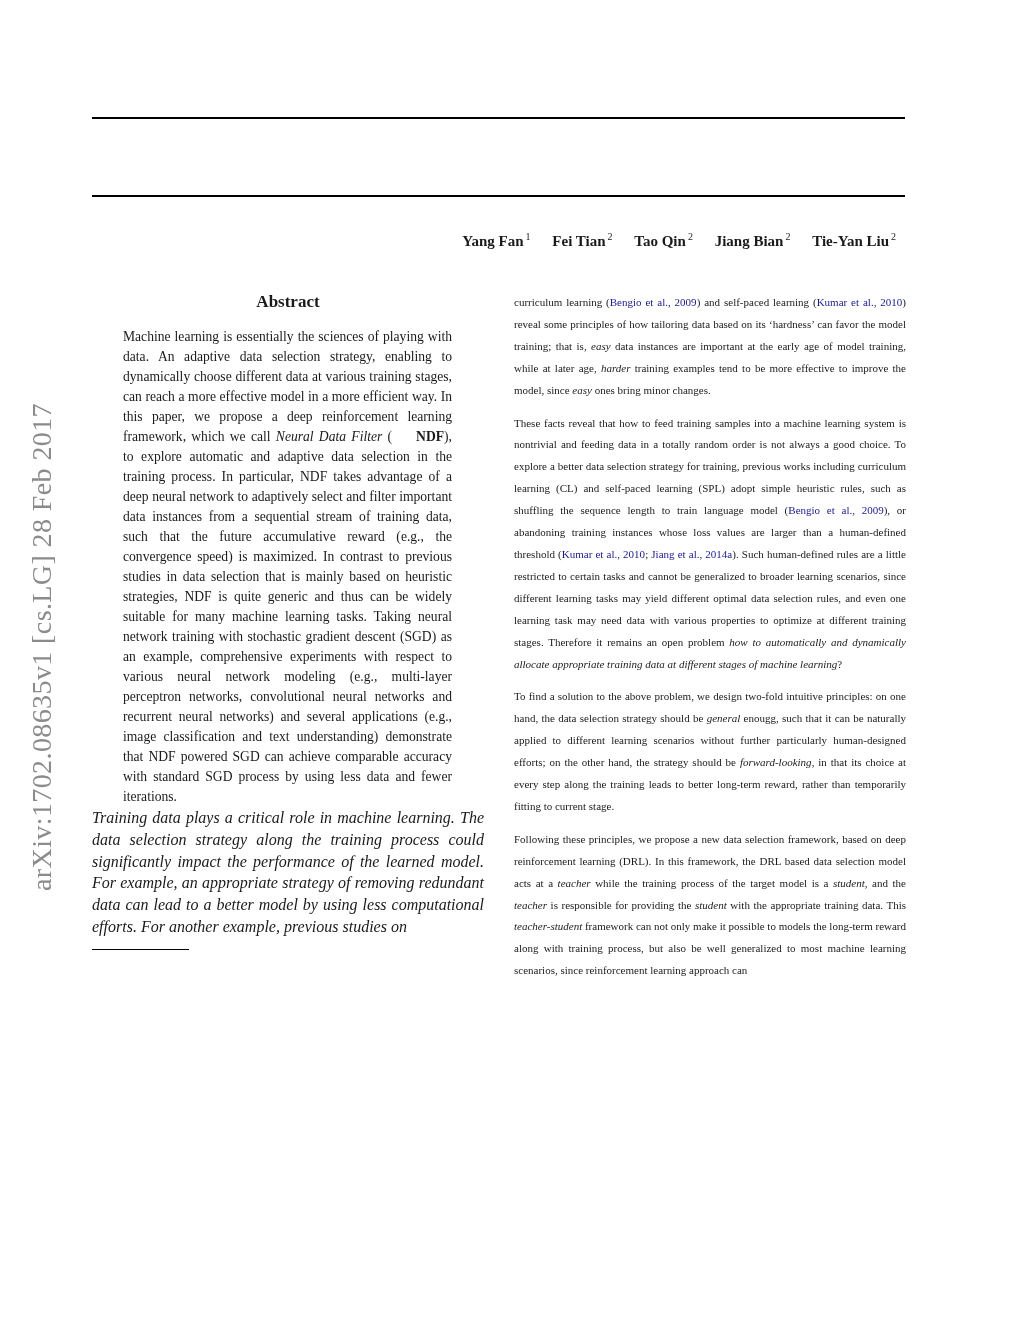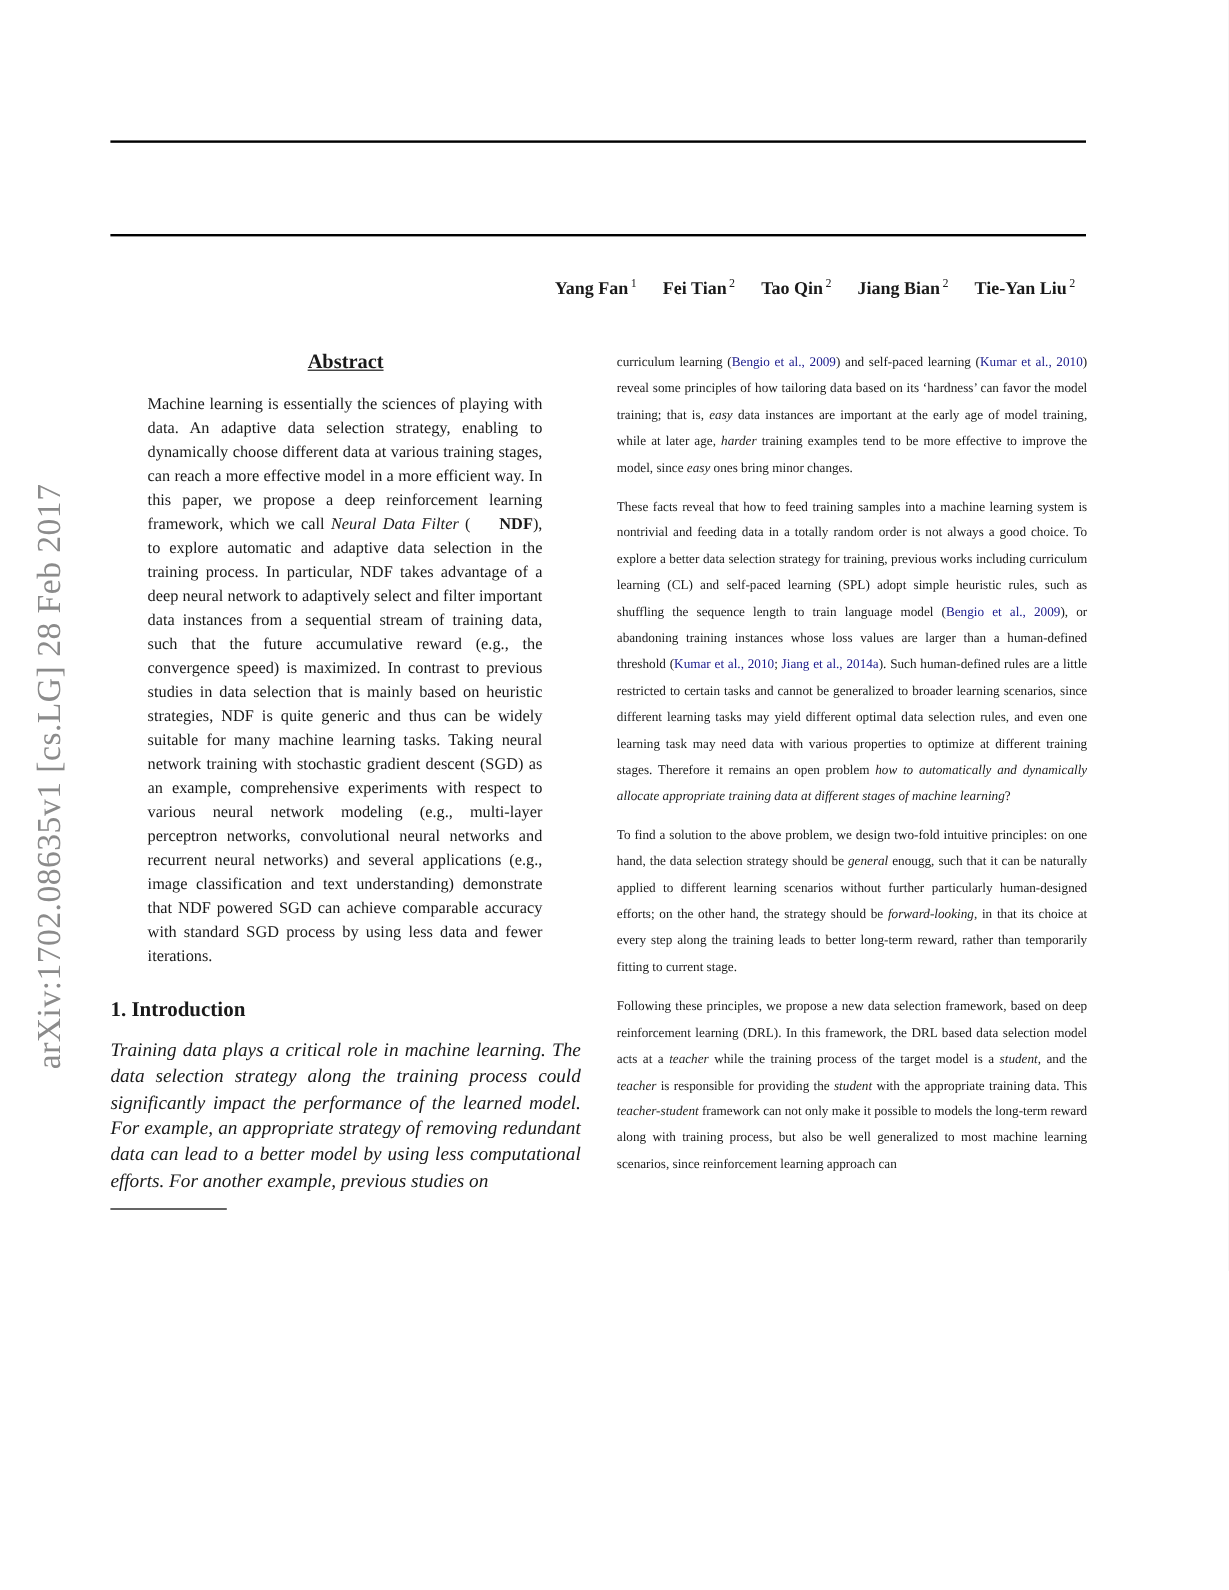--- a/index.html
+++ b/index.html
@@ -64,21 +64,20 @@
     top: 292px;
     text-align: justify;
   }
   .col-left  { left: 92px;  width: 392px; }
   .col-right { left: 514px; width: 392px; font-size: 11px; line-height: 21.9px; }
   .abstract-head {
     text-align: center;
     font-size: 17px;
     font-weight: 700;
     margin: 0 0 15px 0;
-    text-decoration: underline;
   }
   .abstract-body {
     margin: 0 32px 0 31px;
     font-size: 13.6px;
     line-height: 20px;
     text-align: justify;
   }
   .section-head {
     font-size: 17.5px;
     font-weight: 700;
@@ -124,21 +123,20 @@
     <span class="author"><span>Fei Tian</span><sup>2</sup></span>
     <span class="author"><span>Tao Qin</span><sup>2</sup></span>
     <span class="author"><span>Jiang Bian</span><sup>2</sup></span>
     <span class="author"><span>Tie-Yan Liu</span><sup>2</sup></span>
   </div>
 
   <div class="col col-left">
     <div class="abstract-head">Abstract</div>
     <div class="abstract-body"><span>Machine learning is essentially the sciences of playing with data.  An adaptive data selection strategy, enabling to dynamically choose different data at various training stages, can reach a more effective model in a more efficient way. In this paper, we propose a deep reinforcement learning framework, which we call </span><span class="bi">Neural Data Filter</span><span> (</span><span class="b">NDF</span><span>), to explore automatic and adaptive data selection in the training process.  In particular, NDF takes advantage of a deep neural network to adaptively select and filter important data instances from a sequential stream of training data, such that the future accumulative reward (e.g., the convergence speed) is maximized.  In contrast to previous studies in data selection that is mainly based on heuristic strategies, NDF is quite generic and thus can be widely suitable for many machine learning tasks.  Taking neural network training with stochastic gradient descent (SGD) as an example, comprehensive experiments with respect to various neural network modeling (e.g., multi-layer perceptron networks, convolutional neural networks and recurrent neural networks) and several applications (e.g., image classification and text understanding) demonstrate that NDF powered SGD can achieve comparable accuracy with standard SGD process by using less data and fewer iterations.</span></div>
 
-    <div class="section-head">1. Introduction</div>
     <div class="intro-body"><span>Training data plays a critical role in machine learning. The data selection strategy along the training process could significantly impact the performance of the learned model. For example, an appropriate strategy of removing redundant data can lead to a better model by using less computational efforts.  For another example, previous studies on</span></div>
 
     <div class="footnote-rule"></div>
   </div>
 
   <div class="col col-right">
     <p><span>curriculum learning  (</span><span class="cite">Bengio et al., 2009</span><span>) and self-paced learning (</span><span class="cite">Kumar et al., 2010</span><span>) reveal some principles of how tailoring data based on its ‘hardness’ can favor the model training; that is, </span><span class="i">easy</span><span> data instances are important at the early age of model training, while at later age, </span><span class="i">harder</span><span> training examples tend to be more effective to improve the model, since </span><span class="i">easy</span><span> ones bring minor changes.</span></p>
     <p><span>These facts reveal that how to feed training samples into a machine learning system is nontrivial and feeding data in a totally random order is not always a good choice.  To explore a better data selection strategy for training, previous works including curriculum learning (CL) and self-paced learning (SPL) adopt simple heuristic rules, such as shuffling the sequence length to train language model  (</span><span class="cite">Bengio et al., 2009</span><span>), or abandoning training instances whose loss values are larger than a human-defined threshold  (</span><span class="cite">Kumar et al., 2010</span><span>; </span><span class="cite">Jiang et al., 2014a</span><span>). Such human-defined rules are a little restricted to certain tasks and cannot be generalized to broader learning scenarios, since different learning tasks may yield different optimal data selection rules, and even one learning task may need data with various properties to optimize at different training stages.  Therefore it remains an open problem </span><span class="i">how to automatically and dynamically allocate appropriate training data at different stages of machine learning</span><span>?</span></p>
     <p><span>To find a solution to the above problem, we design two-fold intuitive principles:  on one hand, the data selection strategy should be </span><span class="i">general</span><span> enougg, such that it can be naturally applied to different learning scenarios without further particularly human-designed efforts; on the other hand, the strategy should be </span><span class="i">forward-looking</span><span>, in that its choice at every step along the training leads to better long-term reward, rather than temporarily fitting to current stage.</span></p>
     <p><span>Following these principles, we propose a new data selection framework, based on deep reinforcement learning (DRL). In this framework, the DRL based data selection model acts at a </span><span class="i">teacher</span><span> while the training process of the target model is a </span><span class="i">student</span><span>, and the </span><span class="i">teacher</span><span> is responsible for providing the </span><span class="i">student</span><span> with the appropriate training data. This </span><span class="i">teacher-student</span><span> framework can not only make it possible to models the long-term reward along with training process, but also be well generalized to most machine learning scenarios, since reinforcement learning approach can</span></p>

